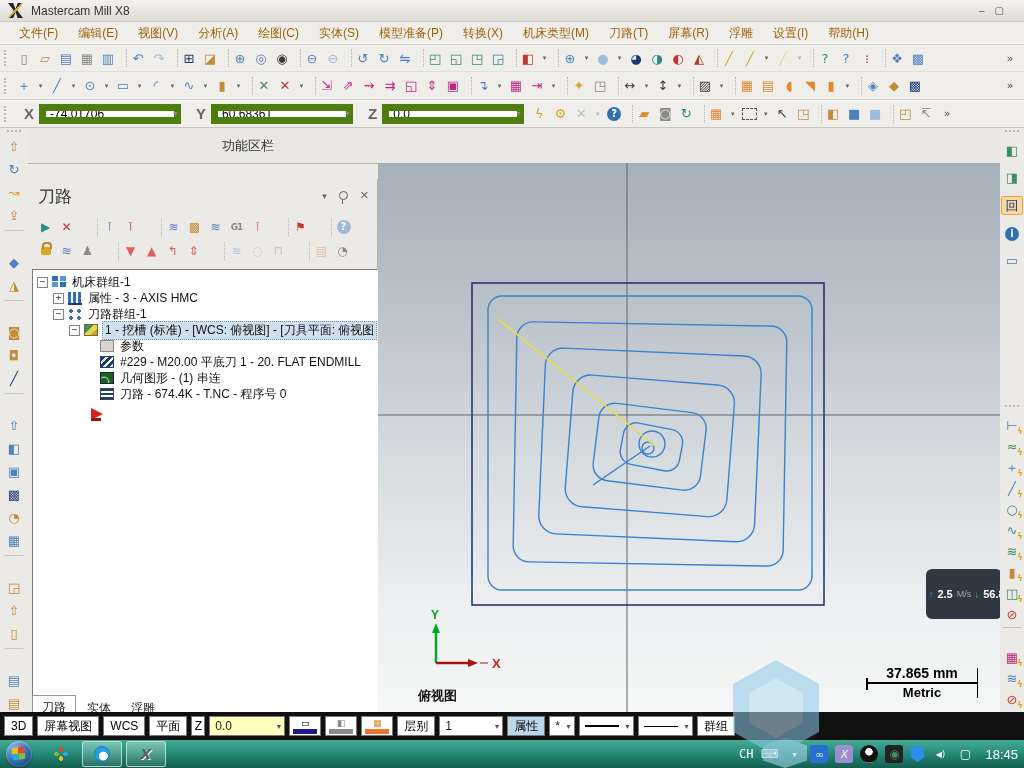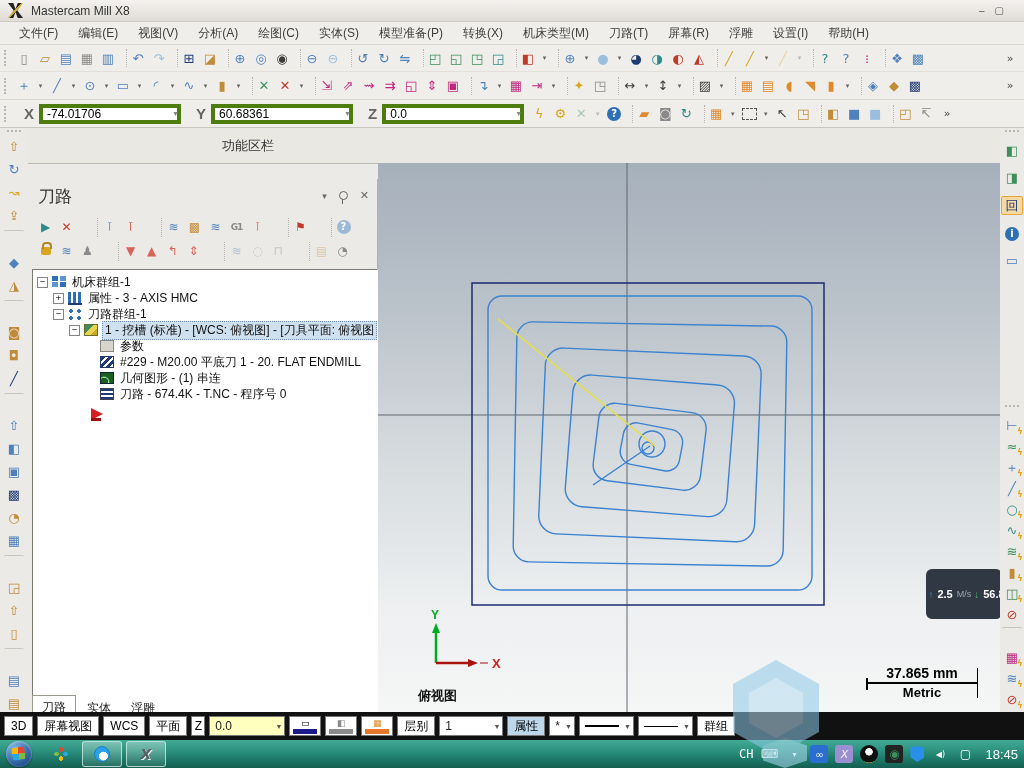--- a/index.html
+++ b/index.html
@@ -4,21 +4,21 @@
 <style>
   html,body{margin:0;padding:0;}
   body{font-family:"Liberation Sans","DejaVu Sans",sans-serif;background:#888;}
   #app{position:relative;width:1024px;height:768px;background:#eceae6;overflow:hidden;font-size:12px;color:#222;}
   
   .titlebar{position:absolute;left:0;top:0;width:1024px;height:22px;background:linear-gradient(#f4f2ef,#dfdcd6);display:flex;align-items:center;padding:0 6px;box-sizing:border-box;border-bottom:1px solid #cfccc6;}
   .mclogo{width:15px;height:15px;margin:0 8px 0 2px;background:linear-gradient(135deg,#222 45%,#caa62c 45% 55%,#222 55%);clip-path:polygon(0 0,35% 0,50% 40%,65% 0,100% 0,62% 50%,100% 100%,65% 100%,50% 60%,35% 100%,0 100%,38% 50%);}
   .title-text{font-size:12px;color:#333;}
   .winbtns{margin-left:auto;display:flex;gap:10px;color:#555;font-size:10px;padding-right:14px;}
   .menubar{position:absolute;left:0;top:22px;width:1024px;height:23px;background:#f0eeea;display:flex;align-items:center;gap:2px;padding-left:10px;box-sizing:border-box;border-bottom:1px solid #d8d5cf;}
-  .menu-item{padding:3px 9px;color:#404040;}
+  .menu-item{padding:3px 9px;color:#a16207;}
   
   .tbrow{position:absolute;left:0;width:1024px;display:flex;align-items:center;background:#f0eeea;box-sizing:border-box;padding:0 4px;gap:1px;}
   .tb1{top:45px;height:27px;border-bottom:1px solid #e2dfda;}
   .tb2{top:72px;height:28px;border-bottom:1px solid #d8d5cf;}
   .coordbar{top:100px;height:28px;border-bottom:1px solid #c9c6c0;}
   .tbi{position:relative;width:20px;height:20px;display:inline-flex;align-items:center;justify-content:center;font-family:"DejaVu Sans",sans-serif;font-size:13px;border-radius:2px;flex:0 0 auto;}
   .tbi .g{font-style:normal;font-weight:normal;}
   .tbi.sep{width:7px;height:18px;border-right:1px dotted #b7b4ae;border-radius:0;}
   .tbi.grip{width:7px;height:16px;border-left:2px dotted #bcb9b3;border-radius:0;}
   .tbi.dd{width:11px;font-size:7px;color:#666;}
@@ -27,21 +27,21 @@
   .bolt{position:absolute;right:-1px;bottom:-2px;color:#dfa416;font-size:9px;font-style:normal;font-weight:bold;text-shadow:0 0 1px #fff;}
   .badge .g{display:inline-block;width:14px;height:14px;border-radius:50%;background:#2f6fb4;color:#fff;font-size:10px;font-weight:bold;line-height:14px;text-align:center;}
   .badge.pale .g{background:#9db9d6;}
   .dashbox .g{display:inline-block;width:13px;height:10px;border:1px dashed #555;}
   .c-steel{color:#4f81bd}.c-lblue{color:#9bbede}.c-navy{color:#1f3b73}.c-tan{color:#c08c3a}.c-gold{color:#d9a520}
   .c-gray{color:#8a8a8a}.c-dark{color:#3c3c3c}.c-red{color:#c0392b}.c-salmon{color:#d9625a}.c-green2{color:#3e8e5e}
   .c-teal{color:#2e8b8b}.c-mag{color:#c0267e}.c-orange{color:#e08a2e}.c-white{color:#fff}
   .dis{opacity:.4}
   .coord-lab{font-size:15px;font-weight:bold;color:#666;margin:0 4px 0 10px;}
   .coord-field{position:relative;width:142px;height:20px;margin-right:4px;}
-  .coord-field input{width:100%;height:100%;box-sizing:border-box;border:4px solid #4d7c0f;background:#fff;font-size:12px;padding:0 14px 0 4px;font-family:"Liberation Sans",sans-serif;}
+  .coord-field input{width:100%;height:100%;box-sizing:border-box;border:7px solid #4d7c0f;background:#fff;font-size:12px;padding:0 14px 0 4px;font-family:"Liberation Sans",sans-serif;}
   .coord-field .car{position:absolute;right:2px;top:6px;font-size:7px;color:#888;}
   
   .ribbon{position:absolute;left:28px;top:128px;width:972px;height:35px;background:#eae8e3;border-bottom:1px solid #bcb9b2;}
   .ribbon-label{position:absolute;left:150px;top:9px;width:140px;text-align:center;color:#333;font-size:13px;}
   .vtools{position:absolute;display:flex;flex-direction:column;align-items:center;gap:6px;}
   .vtools-l{left:0;top:130px;width:28px;height:560px;}
   .vtools-r{left:1000px;top:130px;width:24px;height:582px;}
   .vgrip{width:14px;height:4px;border-top:2px dotted #bcb9b3;}
   .vtools .tbi{width:20px;height:17px;font-size:13px;}
   .vsep{width:18px;border-top:1px solid #c9c6c0;height:1px;}

